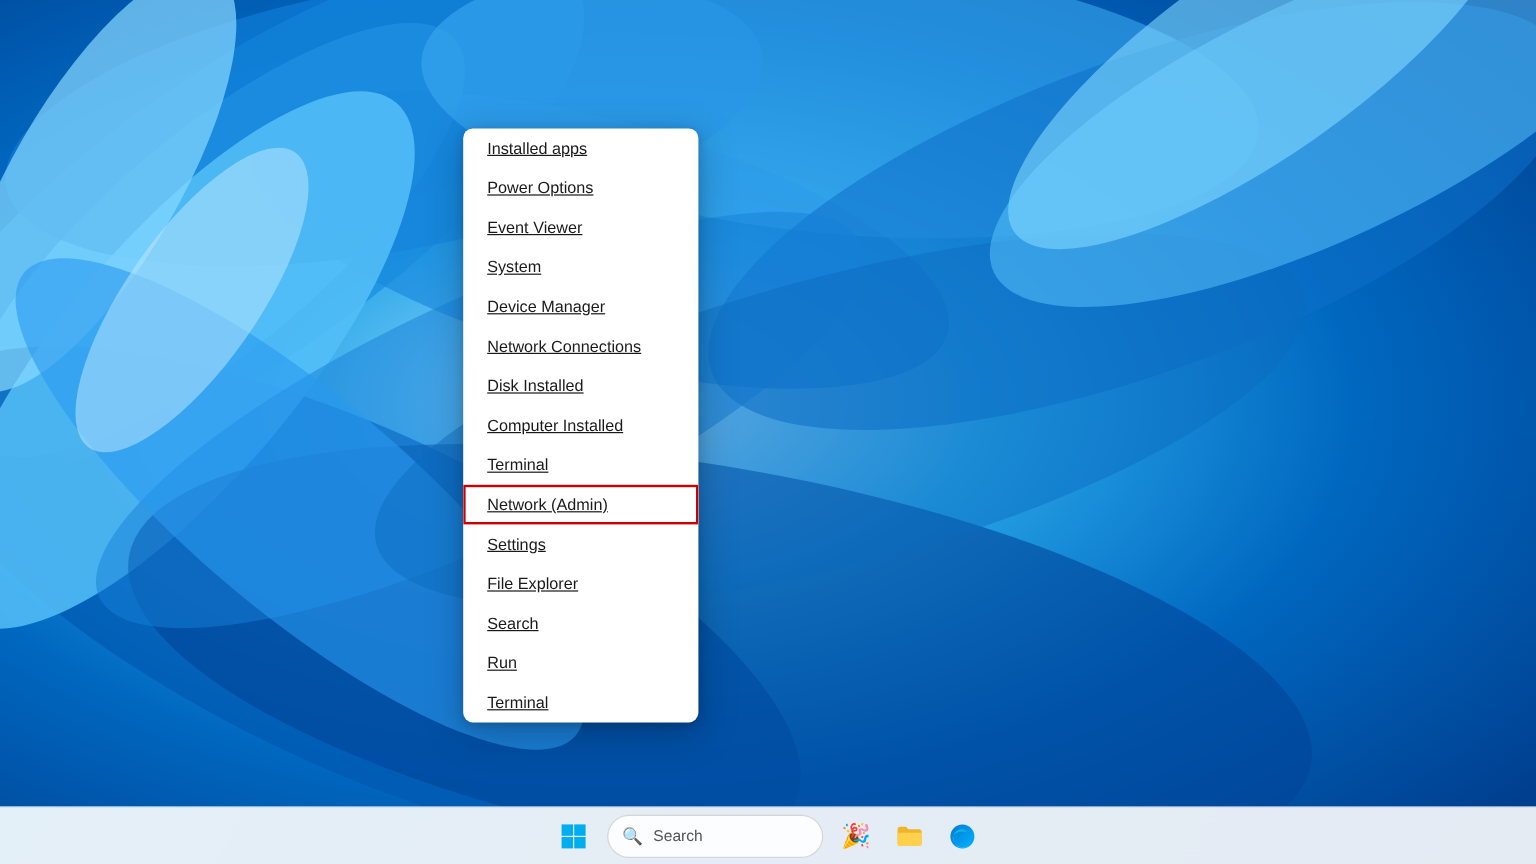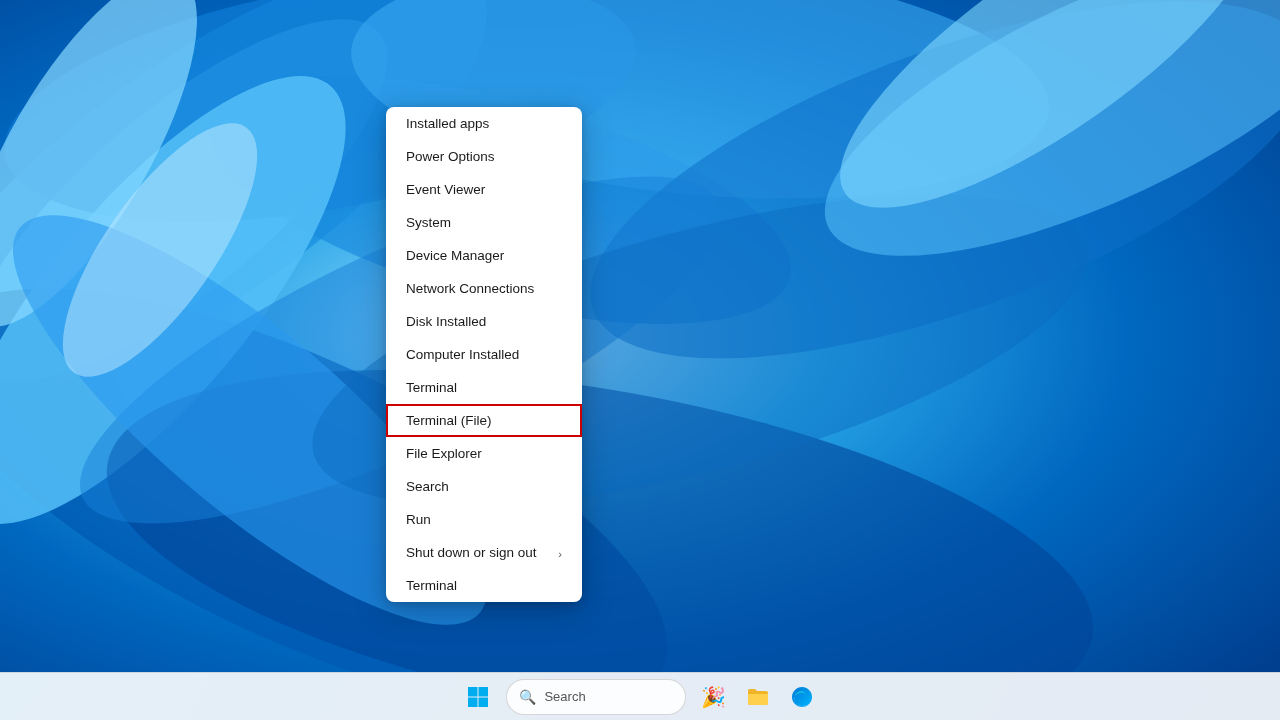--- a/index.html
+++ b/index.html
@@ -99,20 +99,21 @@
 
     .menu-item {
       padding: 9px 20px;
       font-size: 13.5px;
       color: #1a1a1a;
       cursor: pointer;
       display: flex;
       align-items: flex-end;
       justify-content: space-between;
       white-space: nowrap;
+      text-decoration: underline;
     }
 
     .menu-item.highlighted {
       border: 2px solid #cc0000;
       background: white;
       padding: 7px 18px;
     }
 
     .menu-item .chevron {
       font-size: 11px;
@@ -208,34 +209,33 @@
       <div class="menu-item">
         <span>Disk Installed</span>
       </div>
       <div class="menu-item">
         <span>Computer Installed</span>
       </div>
       <div class="menu-item">
         <span>Terminal</span>
       </div>
       <div class="menu-item highlighted">
-        <span>Terminal (File)</span>
+        <span>Network (Admin)</span>
+      </div>
+      <div class="menu-item">
+        <span>Settings</span>
       </div>
       <div class="menu-item">
         <span>File Explorer</span>
       </div>
       <div class="menu-item">
         <span>Search</span>
       </div>
       <div class="menu-item">
         <span>Run</span>
-      </div>
-      <div class="menu-item">
-        <span>Shut down or sign out</span>
-        <span class="chevron">›</span>
       </div>
       <div class="menu-item">
         <span>Terminal</span>
       </div>
     </div>
 
   <div id="taskbar">
     <div class="taskbar-center">
 
       <div class="taskbar-btn start-btn">

